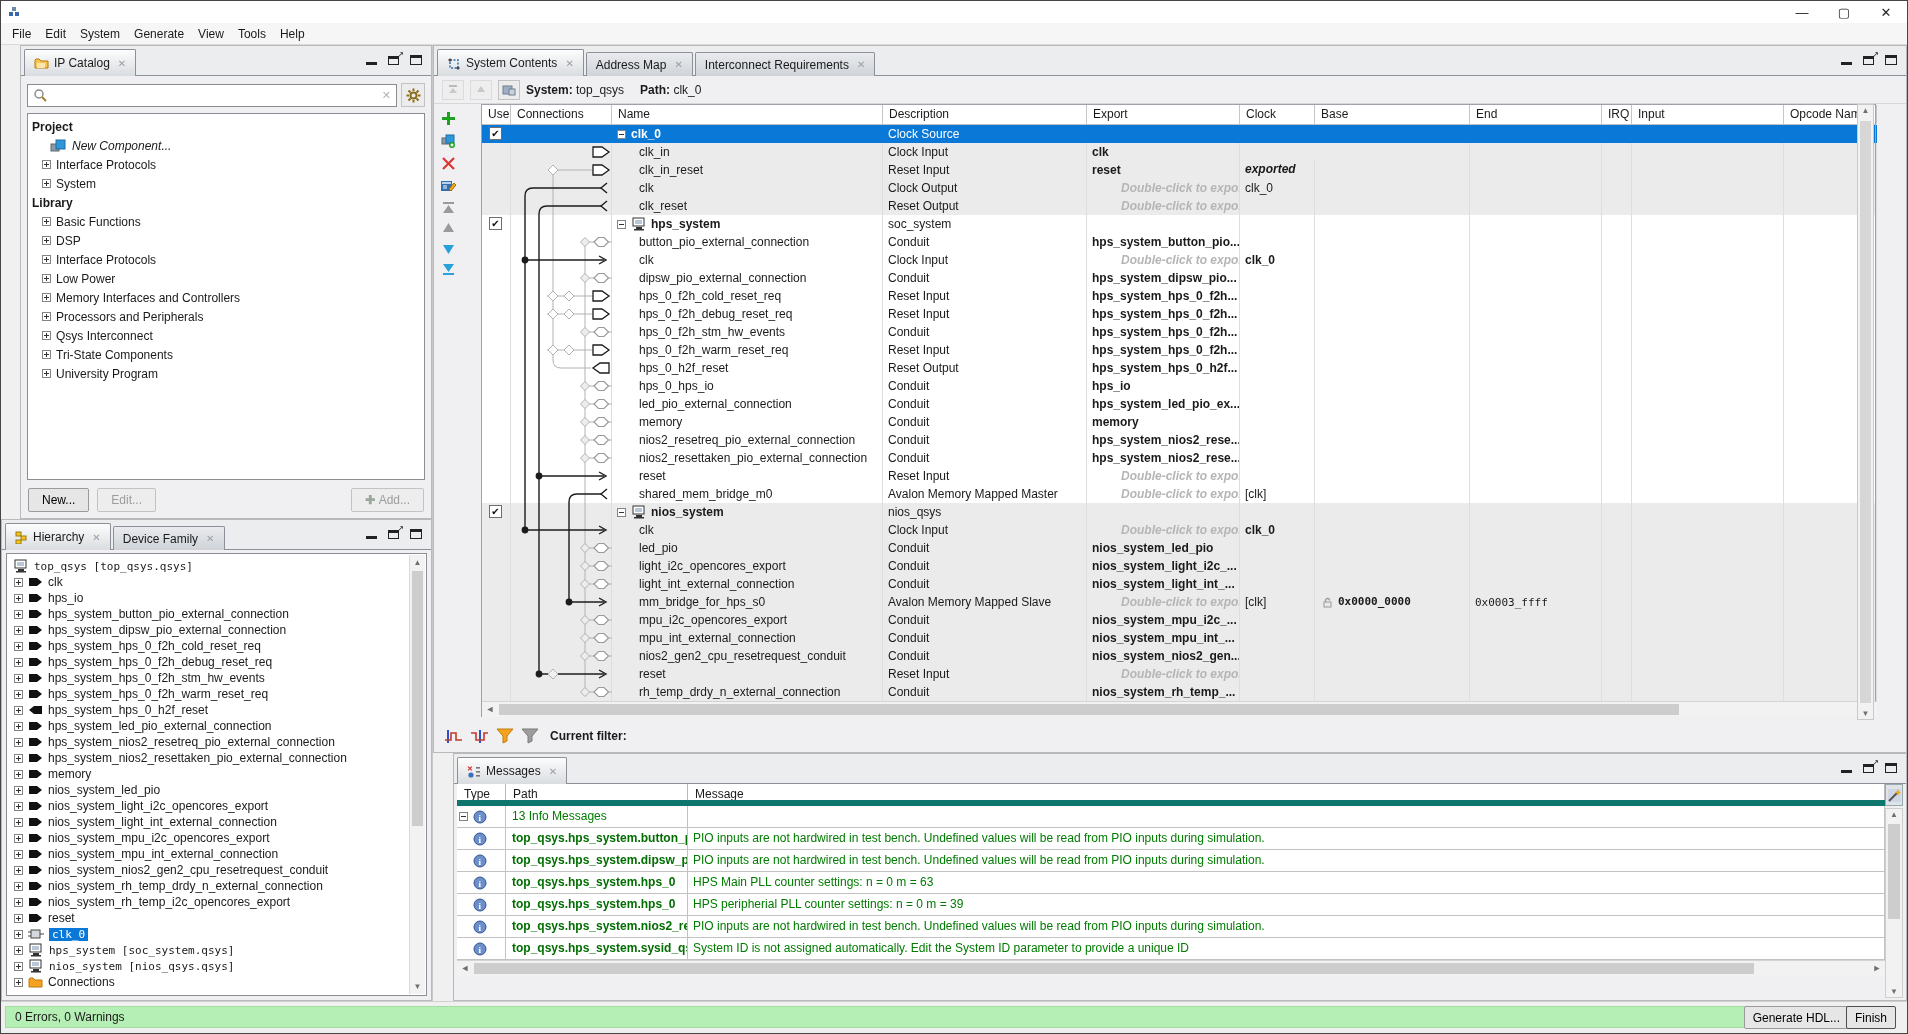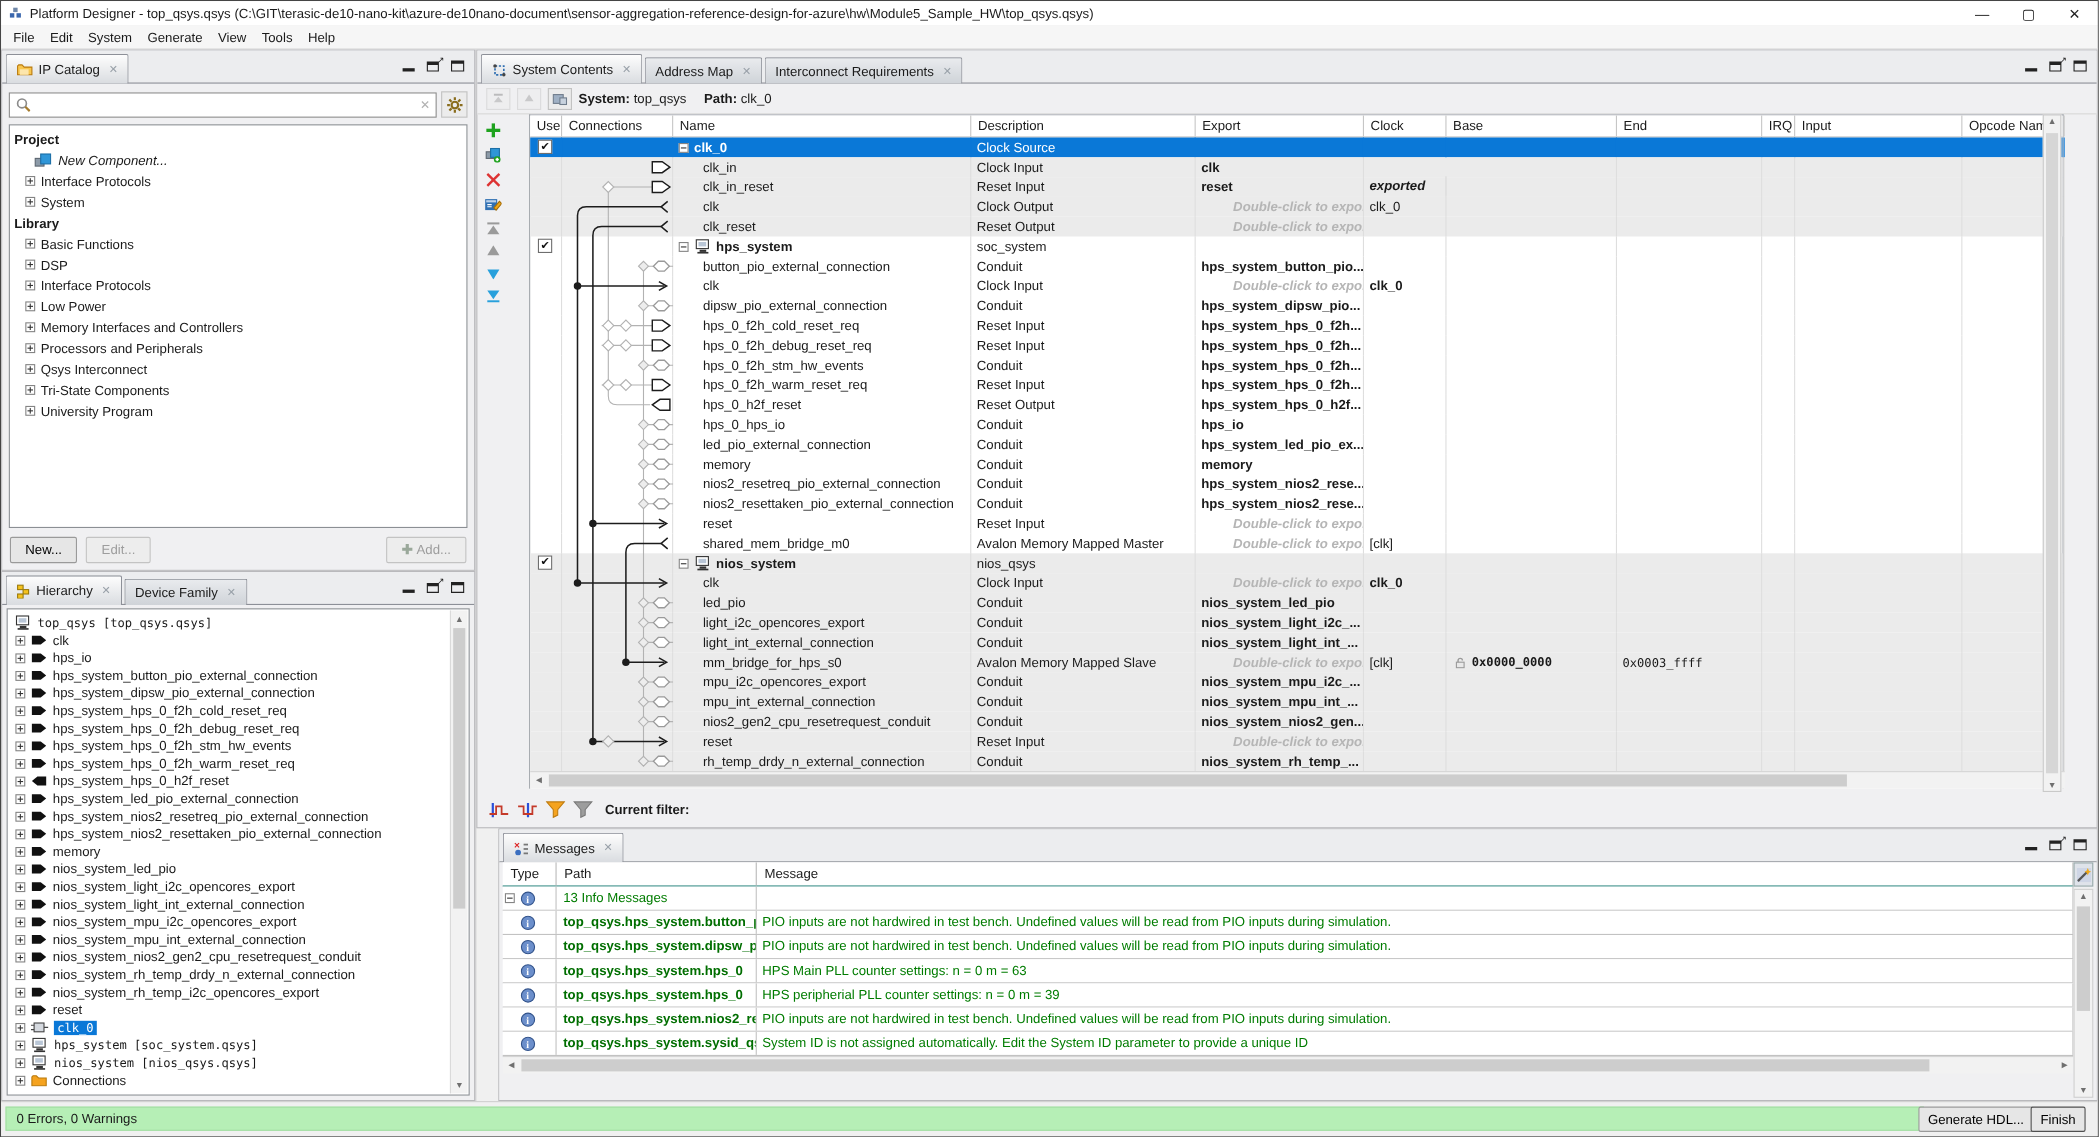--- a/index.html
+++ b/index.html
@@ -74,21 +74,21 @@
   .nm-sub { padding-left:27px; }
   .exp-dbl { color:#b5b5b5; font-style:italic; font-weight:bold; padding-left:34px; }
   .exp-b { font-weight:bold; padding-left:5px; }
   .clk-cell { padding-left:5px; }
   .bi { font-weight:bold; font-style:italic; }
   .b { font-weight:bold; }
   .filterbar { height:32px; display:flex; align-items:center; gap:7px; padding-left:10px; }
   .filterbar .lbl { font-weight:bold; margin-left:4px; }
   #conn-overlay { position:absolute; top:0; pointer-events:none; }
   
-  .mhd { display:flex; height:22px; background:#fff; border-bottom:1px solid #0f766e; }
+  .mhd { display:flex; height:22px; background:#fff; border-bottom:6px solid #0f766e; }
   .mhd .c { line-height:21px; padding-left:7px; border-right:1px solid #b9b9b9; }
   .mrow { display:flex; height:22px; background:#fff; border-bottom:1px solid #c2c2c2; }
   .mrow .c { border-right:1px solid #c2c2c2; line-height:21px; }
   .grn { color:#007c00; }
   .grnb { color:#006e00; font-weight:bold; }
   
   .statusbar { position:absolute; left:0; right:0; bottom:0; height:32px; background:#f0f0f0; border-top:1px solid #cfcfcf; }
   .statusgreen { position:absolute; left:4px; top:4px; bottom:5px; width:1744px; background:#b6efb6; border:1px solid #a3dda3; display:flex; align-items:center; padding-left:9px; }
   .btn-generate { position:absolute; right:58px; top:4px; height:23px; padding:2px 8px; }
   .btn-finish { position:absolute; right:11px; top:4px; height:23px; padding:2px 8px; }
@@ -100,42 +100,41 @@
 <div class="window">
 
   <div class="titlebar">
     <span>
         <svg width="14" height="14">
           <rect x="2" y="7" width="4" height="4" fill="#3a67ad"></rect>
           <rect x="8" y="7" width="4" height="4" fill="#3a67ad"></rect>
           <rect x="5" y="2" width="4" height="4" fill="#6f87a8"></rect>
         </svg>
       </span>
-    <span class="title">Platform Designer - top_qsys.qsys (C:\GIT\terasic-de10-nano-kit\azure-de10nano-document\sensor-aggregation-reference-design-for-azure\hw\Module5_Sample_HW\top_qsys.qsys)</span>
     <div class="wctrl">
       <div>—</div>
       <div>▢</div>
       <div>✕</div>
     </div>
   </div>
 
   <div class="menubar" id="menubar">
       <span>File</span>
       <span>Edit</span>
       <span>System</span>
       <span>Generate</span>
       <span>View</span>
       <span>Tools</span>
       <span>Help</span>
     </div>
 
   <div class="main">
 
     <div class="leftcol">
-      <div class="panel" style="height:474px;display:flex;flex-direction:column;">
+      <div class="panel" style="height:474px;display:flex;flex-direction:column;margin-left:19px;">
         <div class="tabbar" id="ip-tabbar">
           <div class="tab">
               <span>
                 <svg width="15" height="12">
                   <path d="M1 3 L1 11 H14 V4 H7 L5 2 H2 Z" fill="#f8c64e" stroke="#b97a0d"></path>
                   <rect x="3" y="6" width="8" height="5" fill="#fde6ac"></rect>
                 </svg>
               </span>
               <span>IP Catalog</span>
               <span class="x">✕</span>

